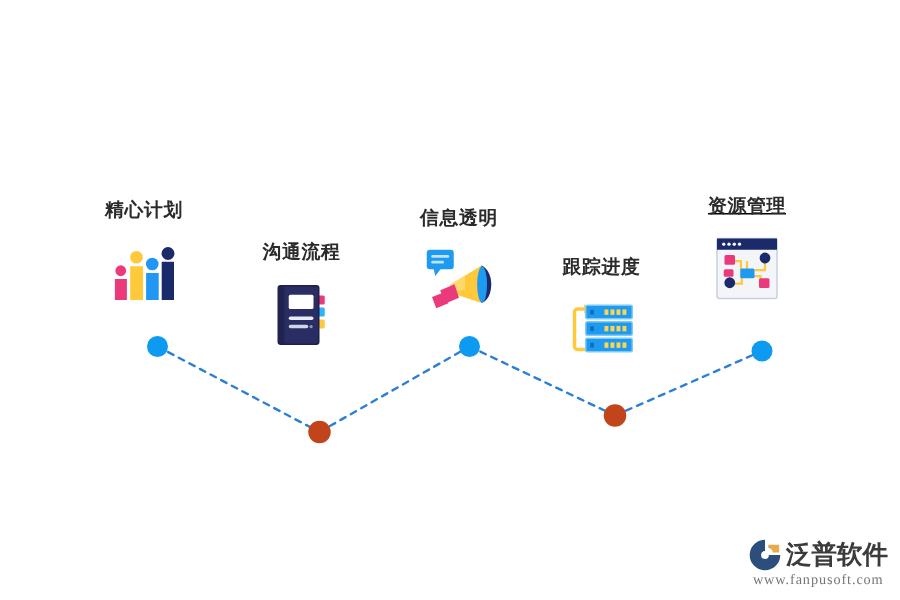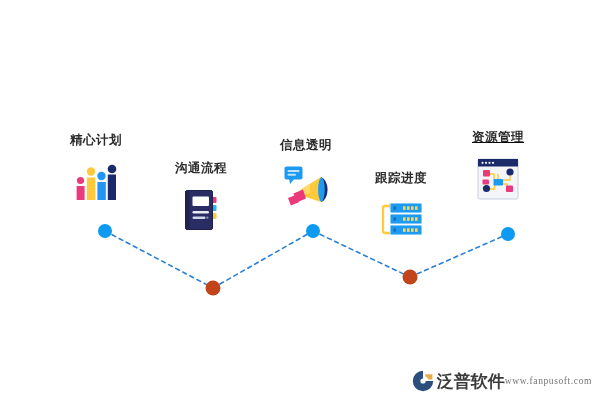--- a/index.html
+++ b/index.html
@@ -57,21 +57,21 @@
     height: 44px;
     margin-top: 13px;
   }
 
   
   #watermark {
     position: absolute;
     right: 8px;
     bottom: 8px;
     display: flex;
-    flex-direction: row;
+    flex-direction: column;
     align-items: center;
     opacity: 0.92;
   }
   .wm-row {
     display: flex;
     align-items: center;
     gap: 3px;
   }
   .wm-text {
     font-family: "Liberation Sans", "DejaVu Sans", sans-serif;

